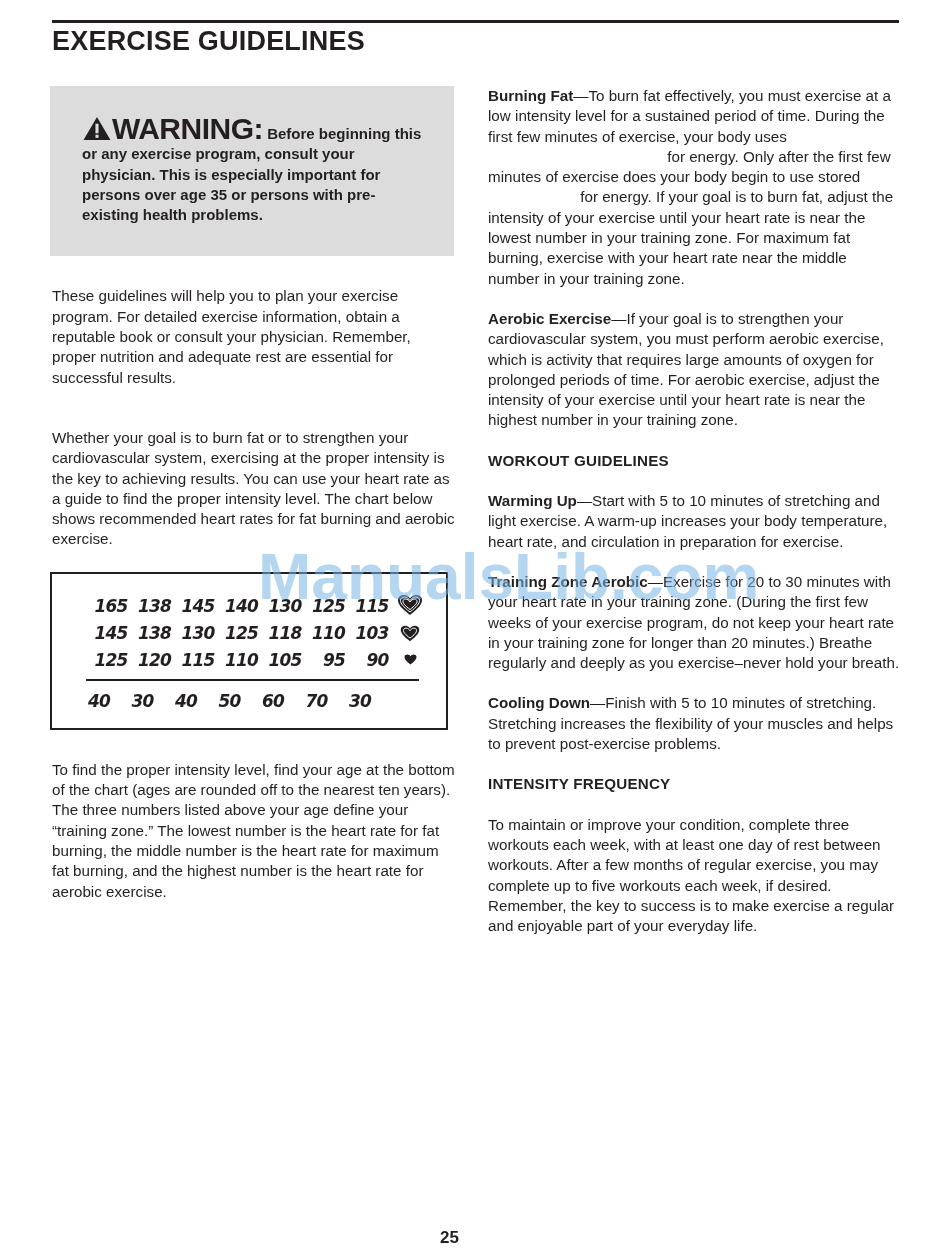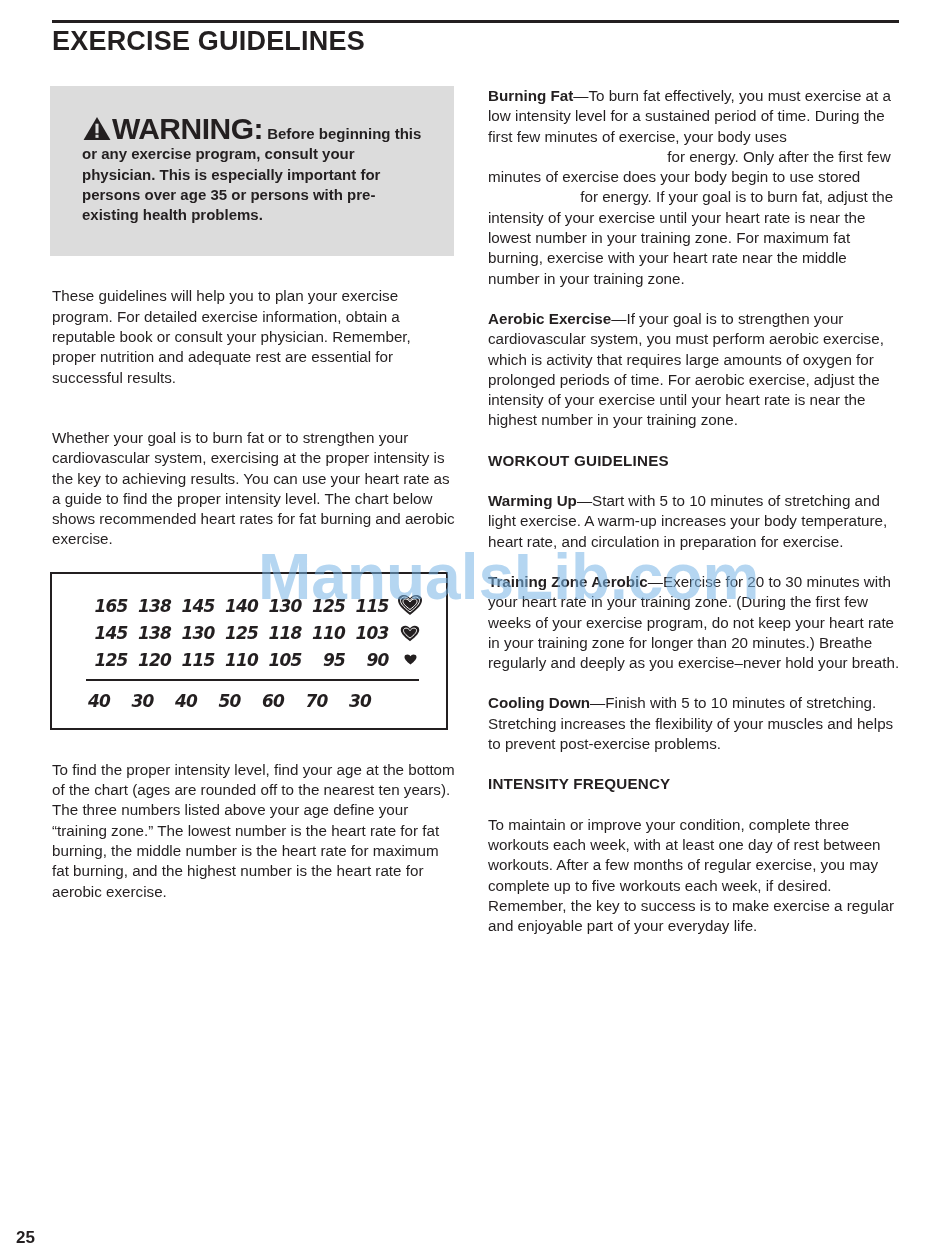--- a/index.html
+++ b/index.html
@@ -44,21 +44,21 @@
   .age-cell { text-align: left; padding-left: 4px; box-sizing: border-box; }
   .hr-divider { position: absolute; left: 34px; top: 105px; width: 333px; height: 2px; background: #231f20; }
   .heart { position: absolute; }
 
   .watermark {
     position: absolute; left: 258px; top: 540px; font-size: 64px; font-weight: bold;
     color: rgba(120, 180, 230, 0.55); letter-spacing: 0px; pointer-events: none;
     font-family: "Liberation Sans", sans-serif;
   }
   .page-number {
-    position: absolute; left: 16px; width: 899px; top: 1228px; text-align: left;
+    position: absolute; left: 0; width: 899px; top: 1228px; text-align: center;
     font-size: 17px; font-weight: bold;
   }
 </style>
 </head>
 <body>
 
 <div class="top-rule"></div>
 <h1 class="page-title">EXERCISE GUIDELINES</h1>
 
 <div class="col col-left">

